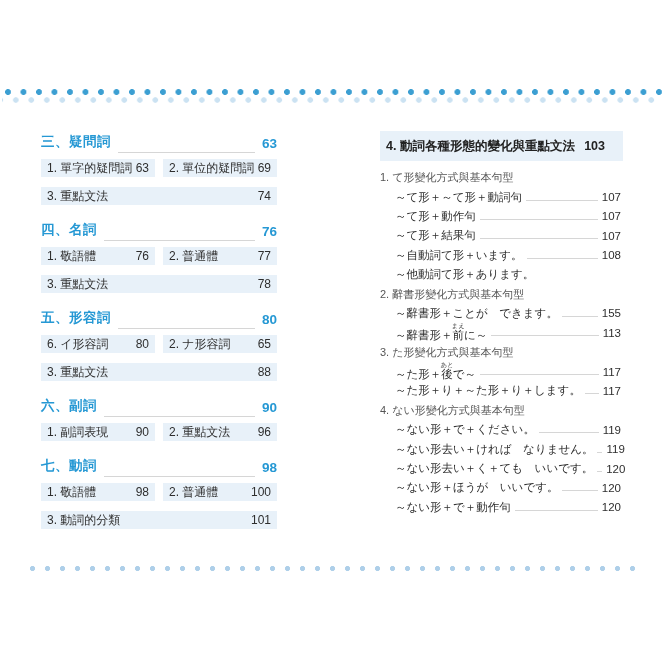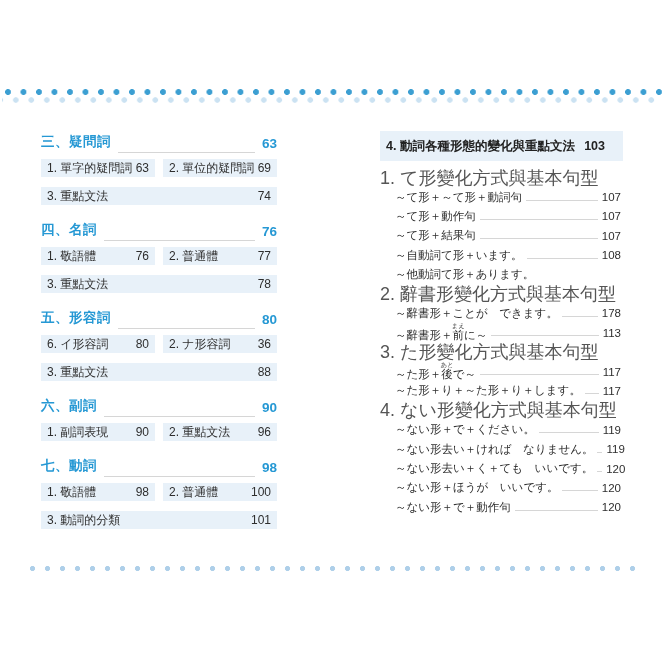--- a/index.html
+++ b/index.html
@@ -38,21 +38,21 @@
     justify-content:space-between;padding:0 6px;font-size:12px;color:var(--text);}
   .l-label{white-space:nowrap;}
   .l-num{white-space:nowrap;}
   
   .toc-right{position:absolute;left:380px;top:131px;width:243px;}
   .r-heading{display:flex;align-items:center;justify-content:space-between;height:30px;
     background:var(--row-bg);padding:0 18px 0 6px;margin-bottom:7px;
     font-weight:bold;font-size:12.5px;color:#222;}
   .r-heading .r-hlabel{white-space:nowrap;}
   .r-line{display:flex;align-items:center;height:19.4px;font-size:12px;color:var(--text);}
-  .r-title{color:var(--group-title);font-size:18px;white-space:nowrap;}
+  .r-title{color:var(--group-title);font-size:11px;white-space:nowrap;}
   .r-item{padding-left:15px;padding-right:2px;font-size:11.5px;}
   .r-label{white-space:nowrap;}
   .r-leader{margin:0 4px;transform:translateY(3px);min-width:5px;}
   .r-num{white-space:nowrap;flex-shrink:0;}
   ruby{ruby-position:over;}
   rt{font-size:6.5px;color:#444;letter-spacing:0;}
 </style>
 </head>
 <body>
 
@@ -112,21 +112,21 @@
       <span class="leader l-leader"></span>
       <span class="l-page">80</span>
     </div>
   <div class="l-row">
         <div class="l-cell">
     <span class="l-label">6. イ形容詞</span>
     <span class="l-num">80</span>
   </div>
         <div class="l-cell">
     <span class="l-label">2. ナ形容詞</span>
-    <span class="l-num">36</span>
+    <span class="l-num">65</span>
   </div>
       </div>
       <div class="l-row">
         <div class="l-cell">
     <span class="l-label">3. 重點文法</span>
     <span class="l-num">88</span>
   </div>
       </div>
     </section>
     <section class="l-section">
@@ -198,21 +198,21 @@
     <span class="r-num">108</span>
   </div>
     <div class="r-line r-item">
     <span class="r-label">～他動詞て形＋あります。</span>
 
   </div>
     <div class="r-line r-title">2. 辭書形變化方式與基本句型</div>
     <div class="r-line r-item">
     <span class="r-label">～辭書形＋ことが　できます。</span>
     <span class="leader r-leader"></span>
-    <span class="r-num">178</span>
+    <span class="r-num">155</span>
   </div>
     <div class="r-line r-item">
     <span class="r-label">～辭書形＋<ruby>前<rt>まえ</rt></ruby>に～</span>
     <span class="leader r-leader"></span>
     <span class="r-num">113</span>
   </div>
     <div class="r-line r-title">3. た形變化方式與基本句型</div>
     <div class="r-line r-item">
     <span class="r-label">～た形＋<ruby>後<rt>あと</rt></ruby>で～</span>
     <span class="leader r-leader"></span>

